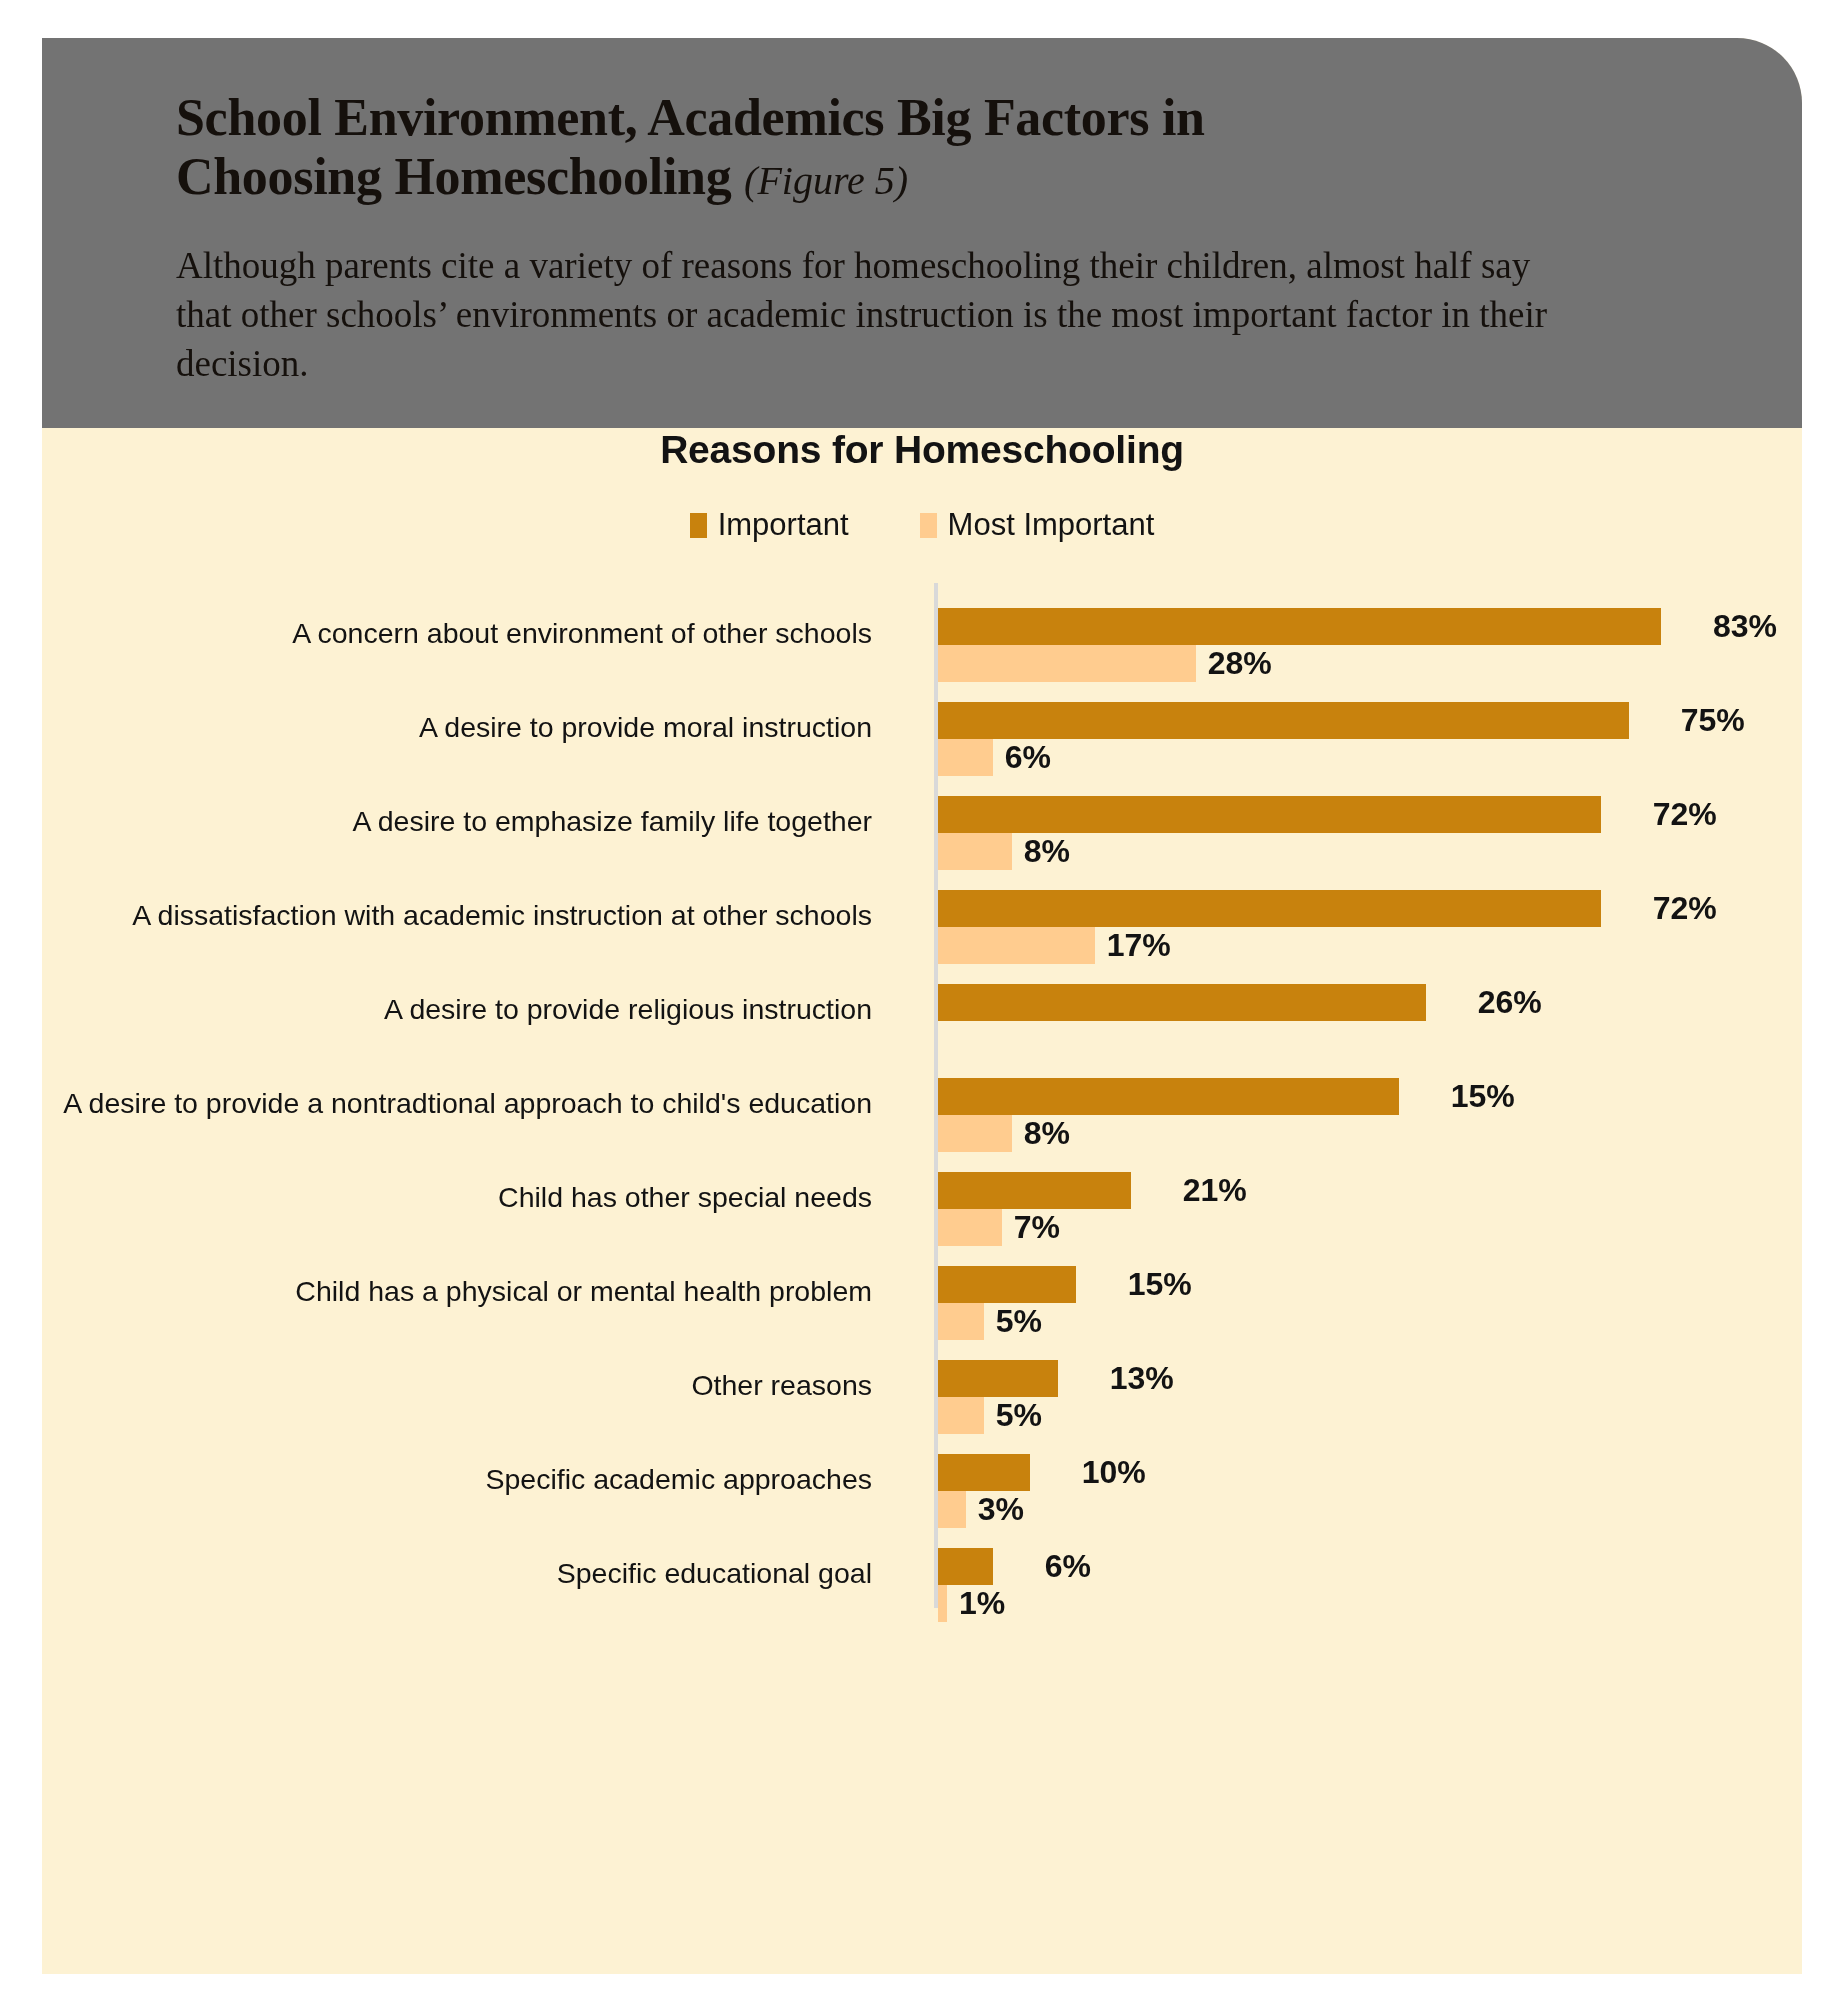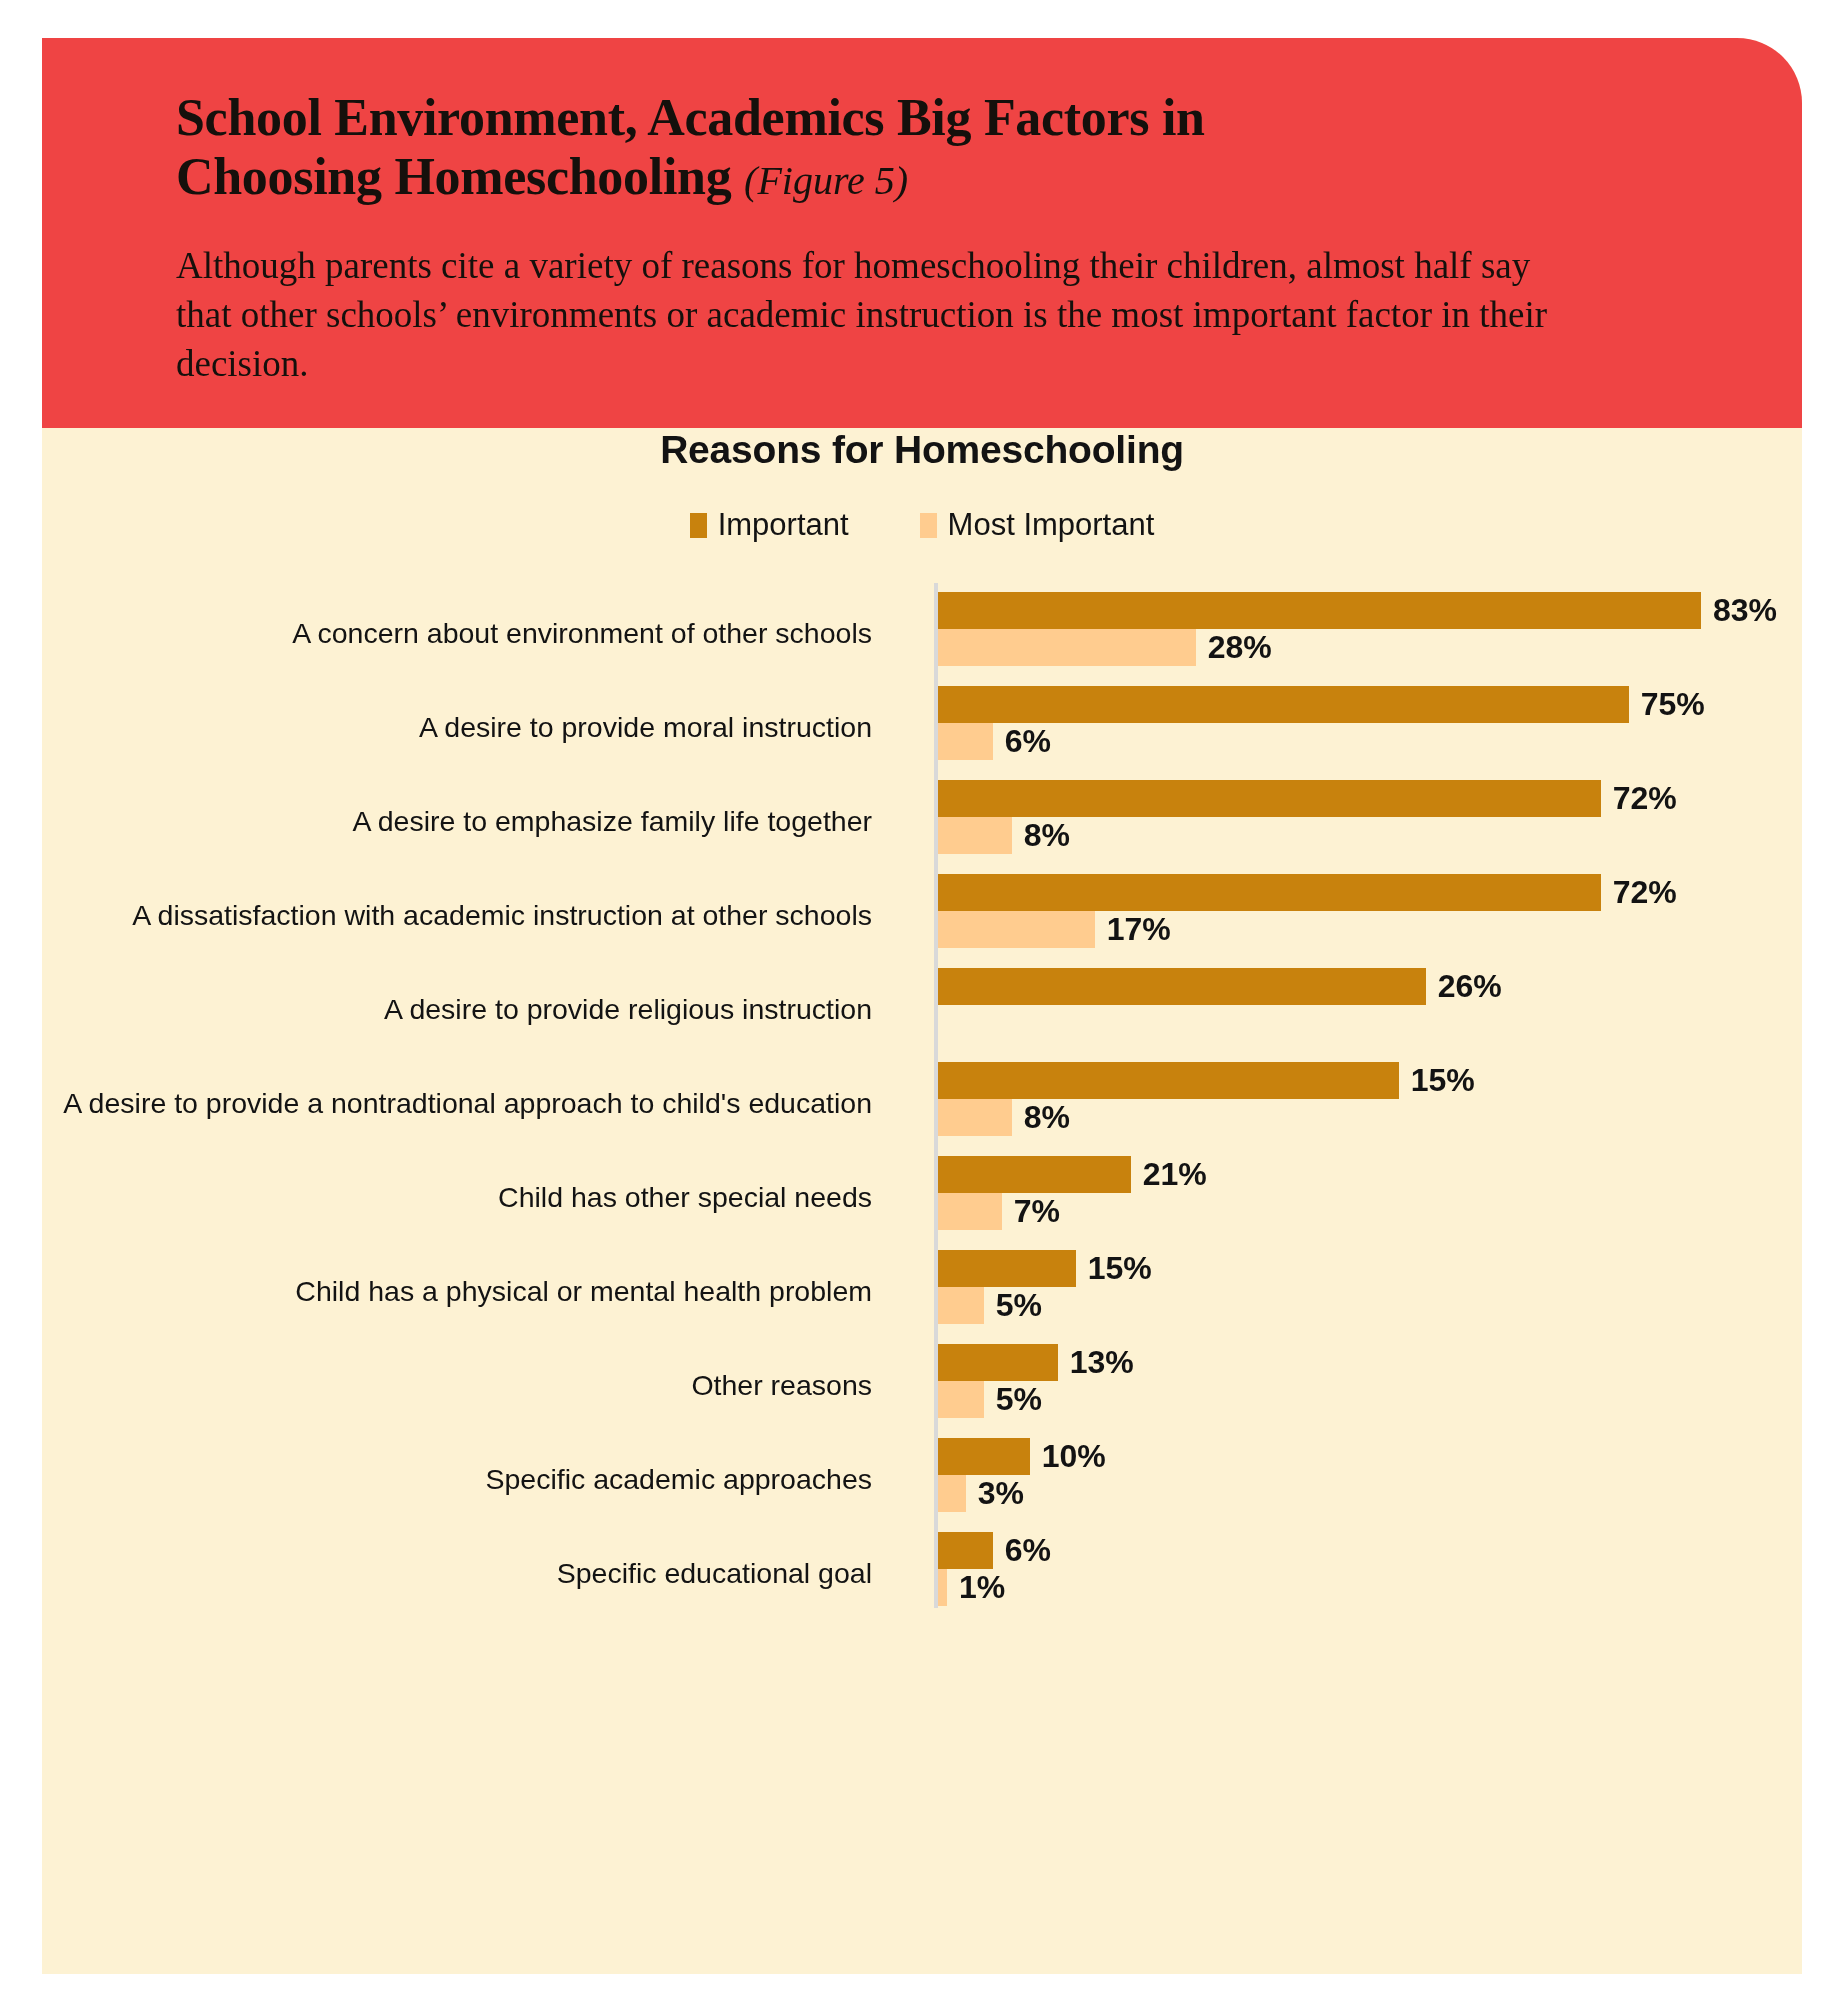--- a/index.html
+++ b/index.html
@@ -20,21 +20,21 @@
     top: 38px;
     width: 1760px;
     height: 1936px;
     border-top-right-radius: 65px;
     overflow: hidden;
     background: #fdf2d3;
   }
 
   
   .header-band {
-    background: #ef4444;
+    background: #737373;
     padding: 50px 0 40px 0;
     box-sizing: border-box;
     height: 390px;
   }
   .header-inner {
     padding: 0 134px 0 134px;
   }
   .fig-title {
     font-family: "Liberation Serif", serif;
     font-weight: bold;
@@ -136,21 +136,21 @@
     top: 0;
     width: 839px;
     height: 100%;
   }
   .bar-wrap {
     position: relative;
     height: 37px;
     display: flex;
     align-items: center;
   }
-  .bar-wrap.first { margin-top: 5px; }
+  .bar-wrap.first { margin-top: 21px; gap: 40px; }
   .bar {
     height: 37px;
     display: block;
   }
   .bar.important { background: #c8820d; }
   .bar.most-important { background: #ffcc8f; }
   .bar-value {
     font-size: 32px;
     font-weight: bold;
     color: #131313;

